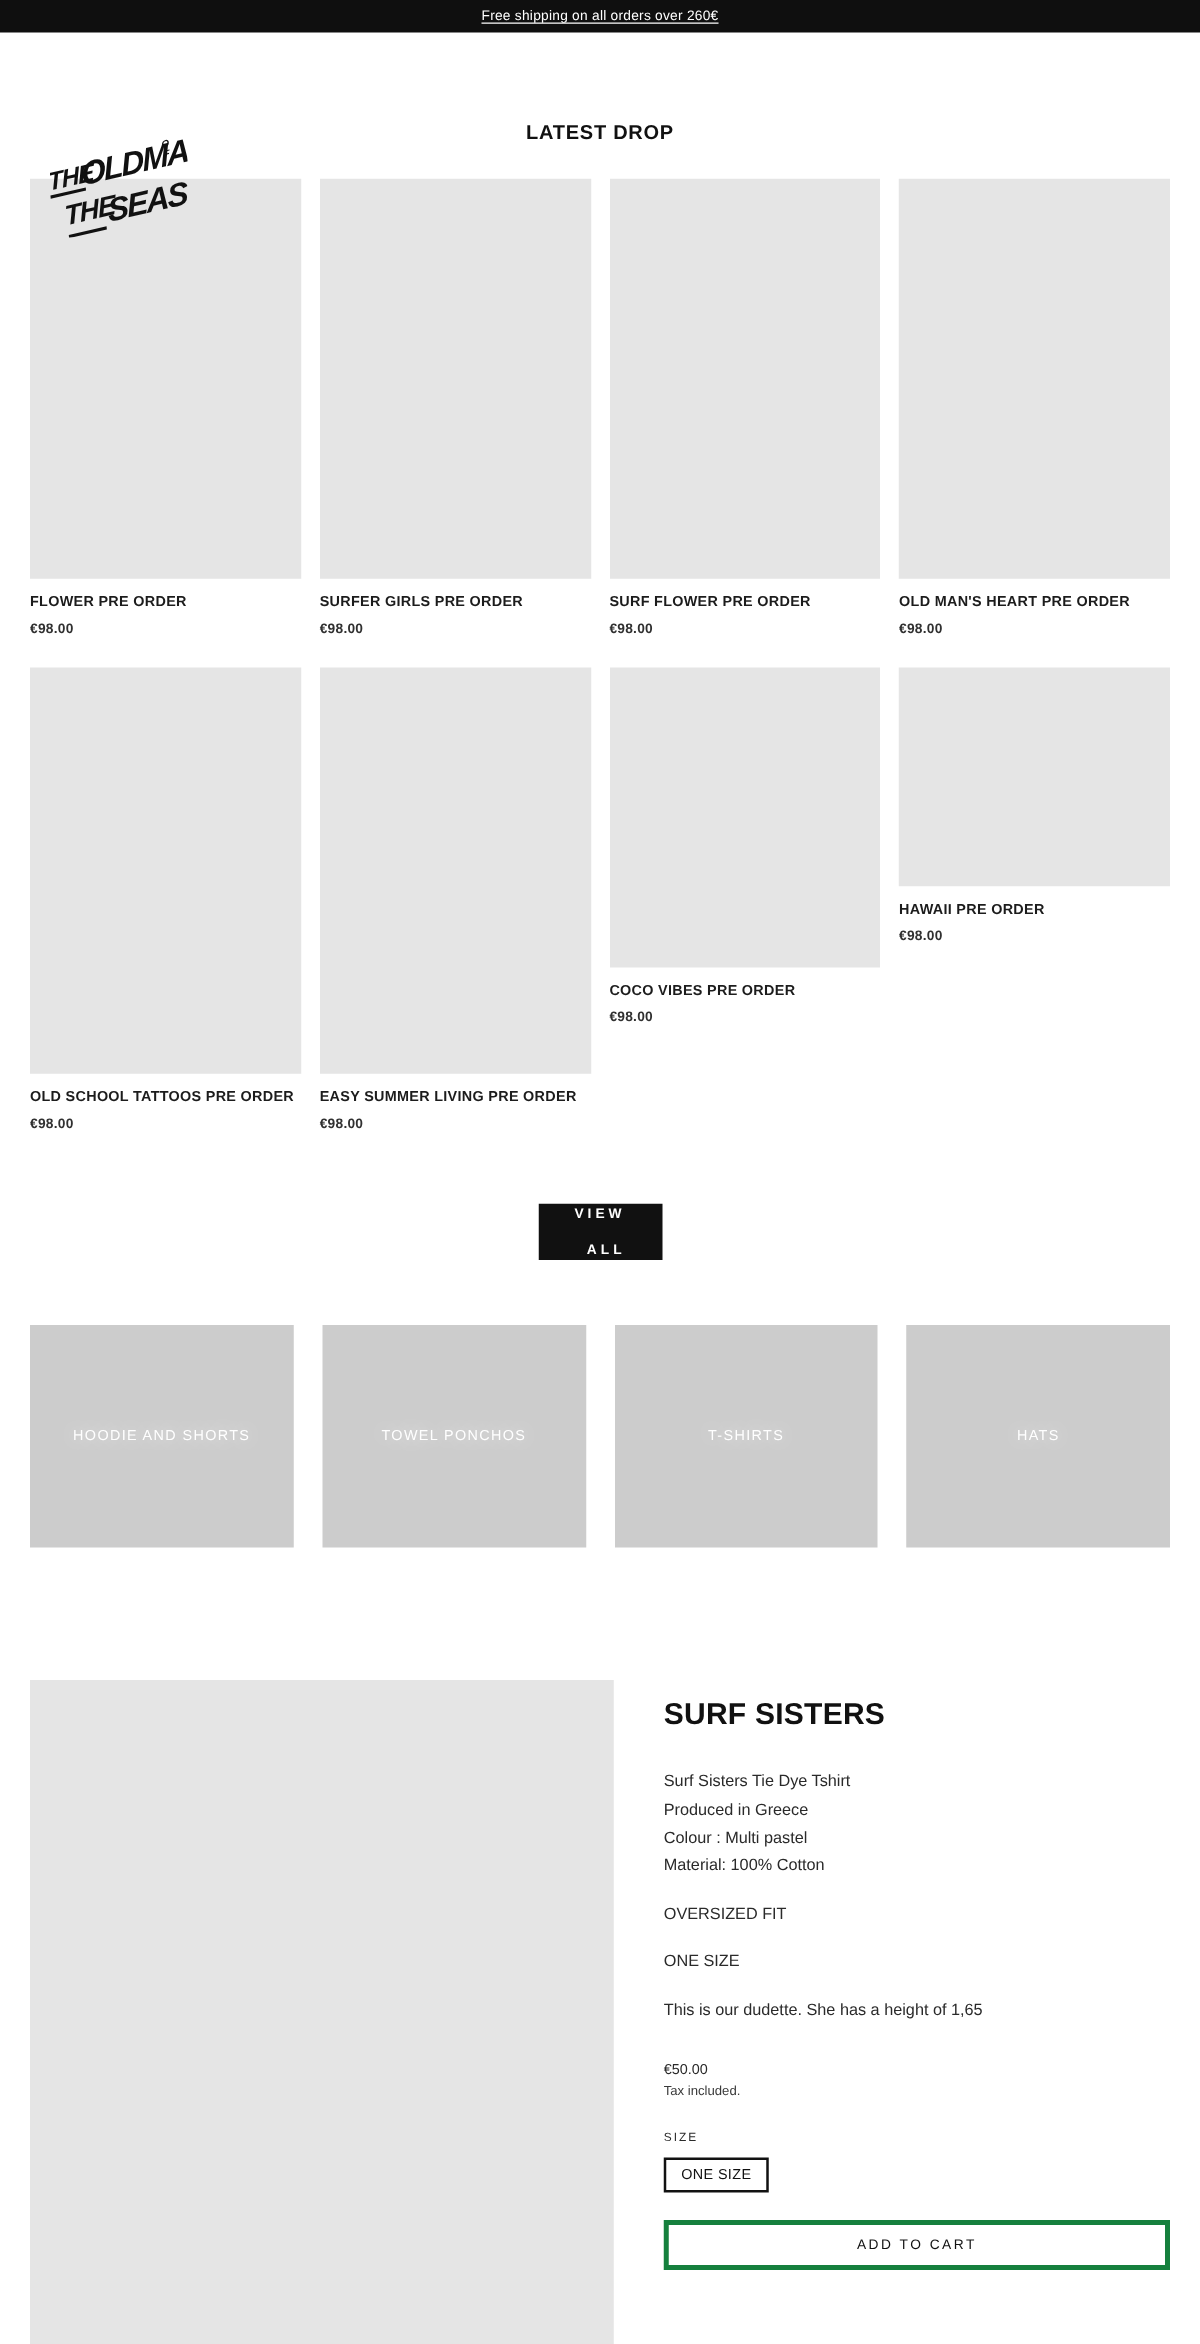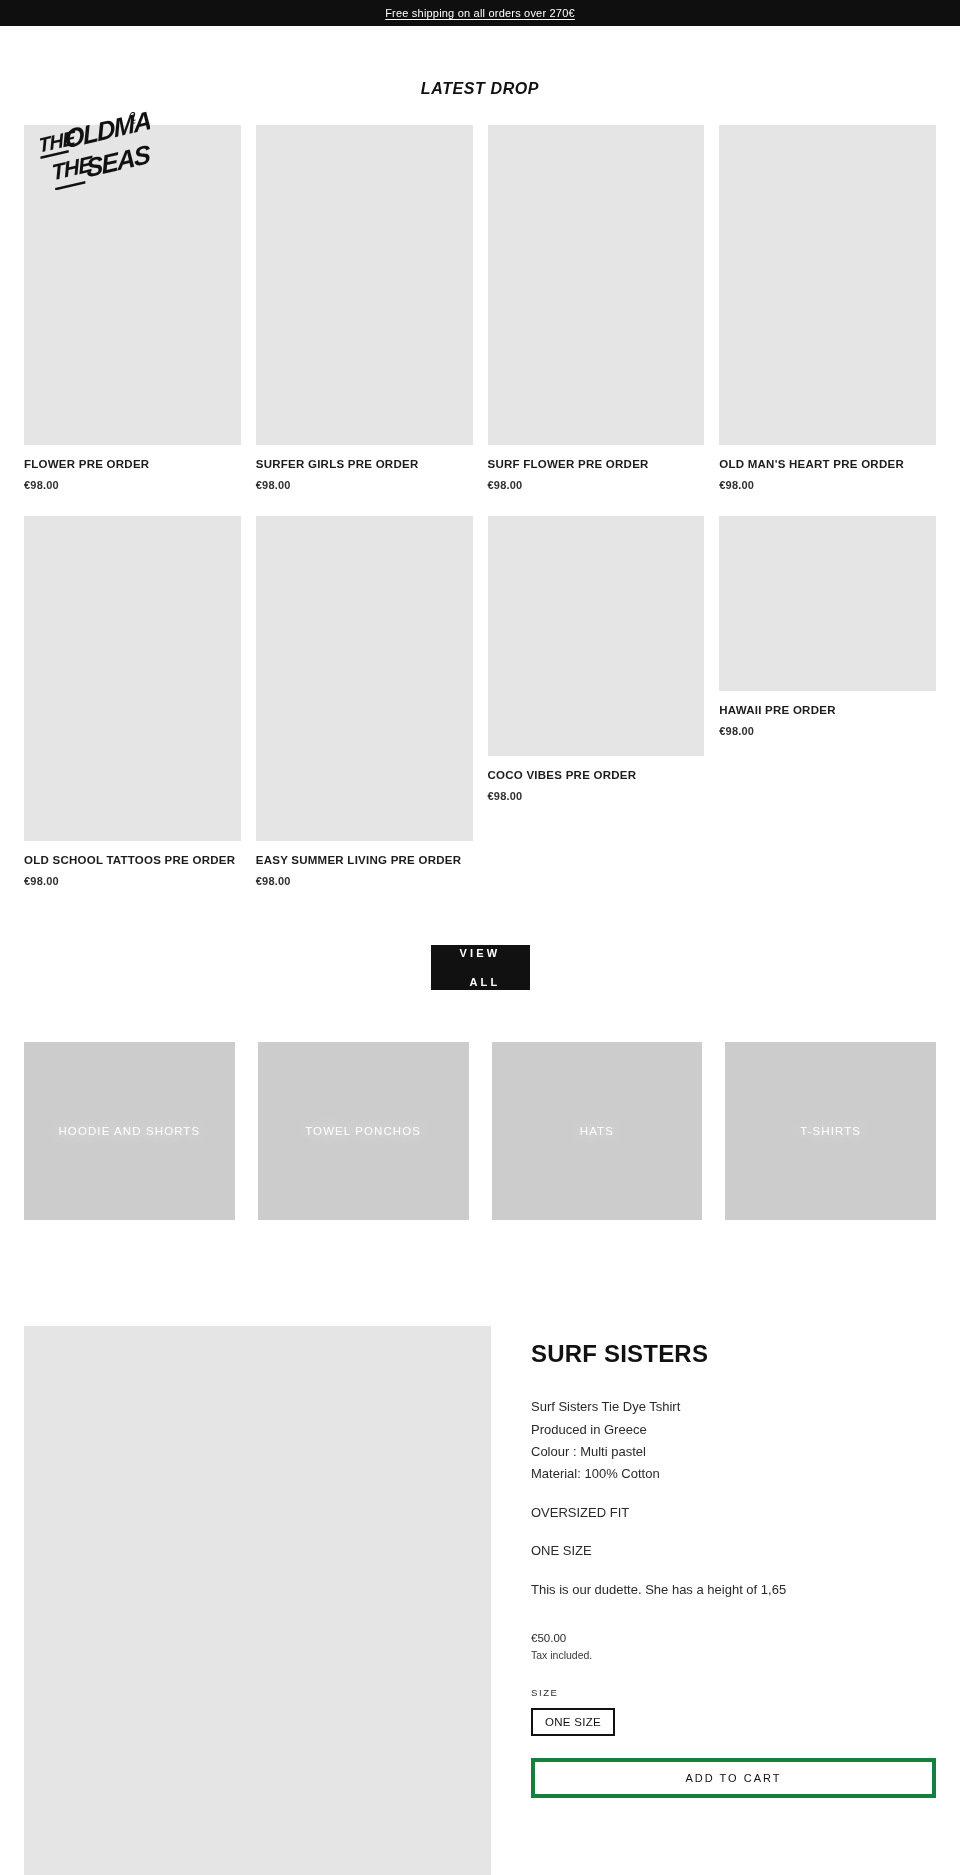--- a/index.html
+++ b/index.html
@@ -28,23 +28,22 @@
     text-underline-offset:2px;
     cursor:pointer;
   }
 
   
   .section-head {
     text-align:center;
     font-size:16px;
     font-weight:bold;
     letter-spacing:.6px;
-    padding-top:54px;
+    padding-top:72px;
     color:#111;
-    font-style:italic;
   }
 
   
   .logo-wrap {
     position:absolute;
     left:40px;
     top:108px;
     width:110px;
     height:82px;
     z-index:30;
@@ -213,21 +212,21 @@
     font-size:11px;
     letter-spacing:2px;
     cursor:pointer;
     font-family:"Liberation Sans", sans-serif;
   }
 </style>
 </head>
 <body>
 
 <div class="announce-bar">
-  <a class="announce-text">Free shipping on all orders over 270€</a>
+  <a class="announce-text">Free shipping on all orders over 260€</a>
 </div>
 
 <h2 class="section-head">LATEST DROP</h2>
 
 <div class="logo-wrap">
   <svg viewBox="0 0 220 160" xmlns="http://www.w3.org/2000/svg">
     <g transform="rotate(-13 110 80)" fill="#111111" font-family="Liberation Sans, sans-serif" font-weight="bold" font-style="italic">
       <text x="8" y="62" font-size="40" letter-spacing="-2" transform="skewX(-8)">THE</text>
       <text x="62" y="66" font-size="52" letter-spacing="-3" transform="skewX(-8)">OLDMAN</text>
       <text x="196" y="36" font-size="16" transform="skewX(-8)">O</text>
@@ -312,25 +311,25 @@
 
     <a class="cat-tile">
       <span class="cat-label">HOODIE AND SHORTS</span>
     </a>
 
     <a class="cat-tile">
       <span class="cat-label">TOWEL PONCHOS</span>
     </a>
 
     <a class="cat-tile">
+      <span class="cat-label">T-SHIRTS</span>
+    </a>
+
+    <a class="cat-tile">
       <span class="cat-label">HATS</span>
-    </a>
-
-    <a class="cat-tile">
-      <span class="cat-label">T-SHIRTS</span>
     </a>
 
   </div>
 </div>
 
 <div class="feature">
 
   <div class="feature-img"></div>
 
   <div class="feature-info">

